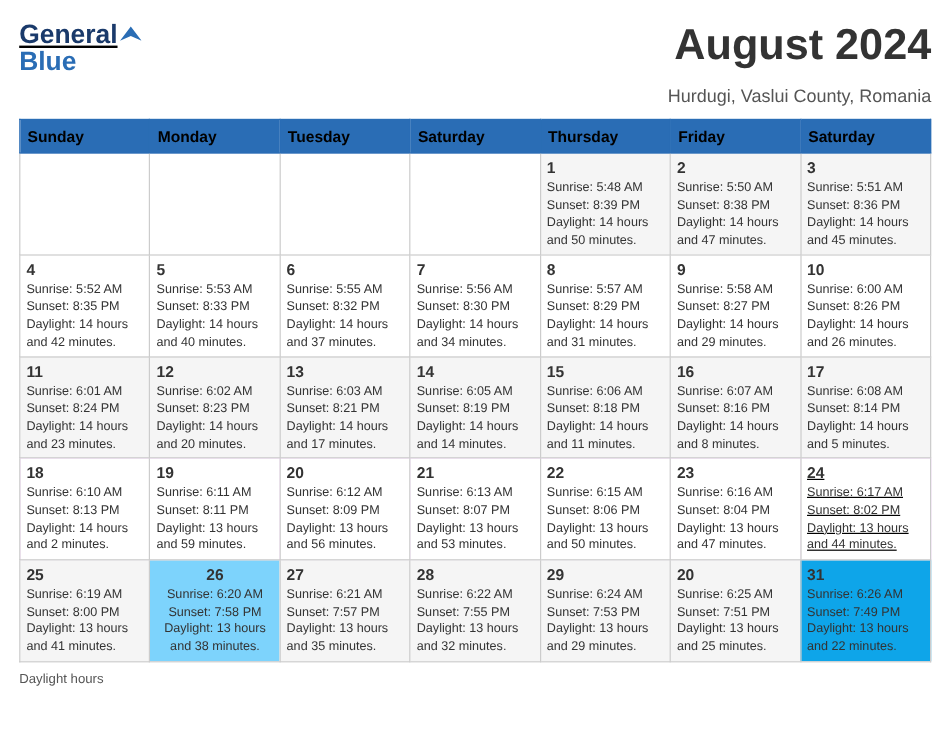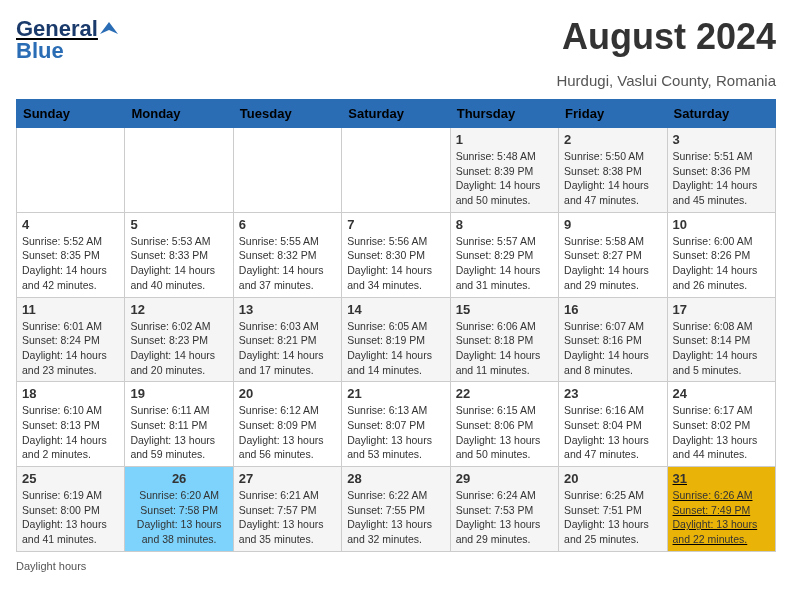--- a/index.html
+++ b/index.html
@@ -207,21 +207,21 @@
           <div class="day-info">Sunrise: 6:13 AM<br>Sunset: 8:07 PM<br>Daylight: 13 hours<br>and 53 minutes.</div>
         </td>
         <td style="background: rgb(255, 255, 255);">
           <span class="day-number">22</span>
           <div class="day-info">Sunrise: 6:15 AM<br>Sunset: 8:06 PM<br>Daylight: 13 hours<br>and 50 minutes.</div>
         </td>
         <td style="background: rgb(255, 255, 255);">
           <span class="day-number">23</span>
           <div class="day-info">Sunrise: 6:16 AM<br>Sunset: 8:04 PM<br>Daylight: 13 hours<br>and 47 minutes.</div>
         </td>
-        <td style="background: rgb(255, 255, 255);">
+        <td style="background: rgb(255, 255, 255); text-decoration: underline;">
           <span class="day-number">24</span>
           <div class="day-info">Sunrise: 6:17 AM<br>Sunset: 8:02 PM<br>Daylight: 13 hours<br>and 44 minutes.</div>
         </td>
       </tr>
       <tr style="background: rgb(245, 245, 245);">
         <td style="background: rgb(245, 245, 245);">
           <span class="day-number">25</span>
           <div class="day-info">Sunrise: 6:19 AM<br>Sunset: 8:00 PM<br>Daylight: 13 hours<br>and 41 minutes.</div>
         </td>
         <td style="background: #7dd3fc; text-align: center;">
@@ -237,21 +237,21 @@
           <div class="day-info">Sunrise: 6:22 AM<br>Sunset: 7:55 PM<br>Daylight: 13 hours<br>and 32 minutes.</div>
         </td>
         <td style="background: rgb(245, 245, 245);">
           <span class="day-number">29</span>
           <div class="day-info">Sunrise: 6:24 AM<br>Sunset: 7:53 PM<br>Daylight: 13 hours<br>and 29 minutes.</div>
         </td>
         <td style="background: rgb(245, 245, 245);">
           <span class="day-number">20</span>
           <div class="day-info">Sunrise: 6:25 AM<br>Sunset: 7:51 PM<br>Daylight: 13 hours<br>and 25 minutes.</div>
         </td>
-        <td style="background: #eab308; text-decoration: underline;">
+        <td style="background: #0ea5e9;">
           <span class="day-number">31</span>
           <div class="day-info">Sunrise: 6:26 AM<br>Sunset: 7:49 PM<br>Daylight: 13 hours<br>and 22 minutes.</div>
         </td>
       </tr>
     </tbody>
 </table>
 
 <div style="margin-top:8px; font-size:11px; color:#555;">
   <span>Daylight hours</span>
 </div>

